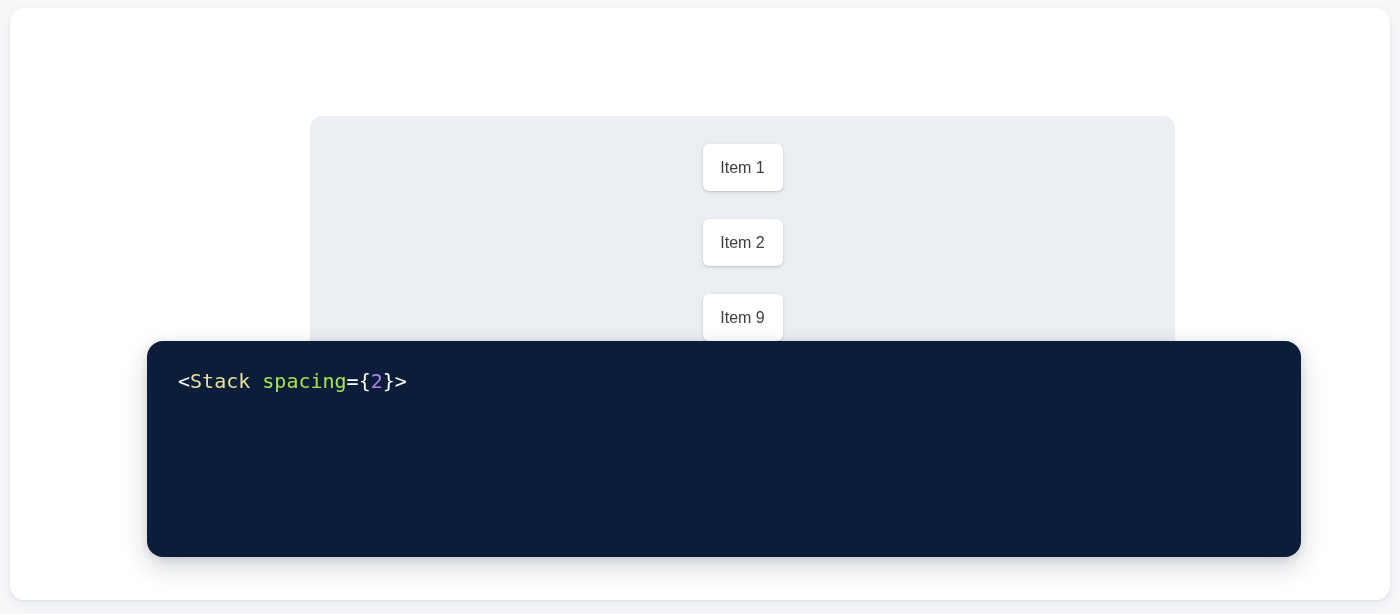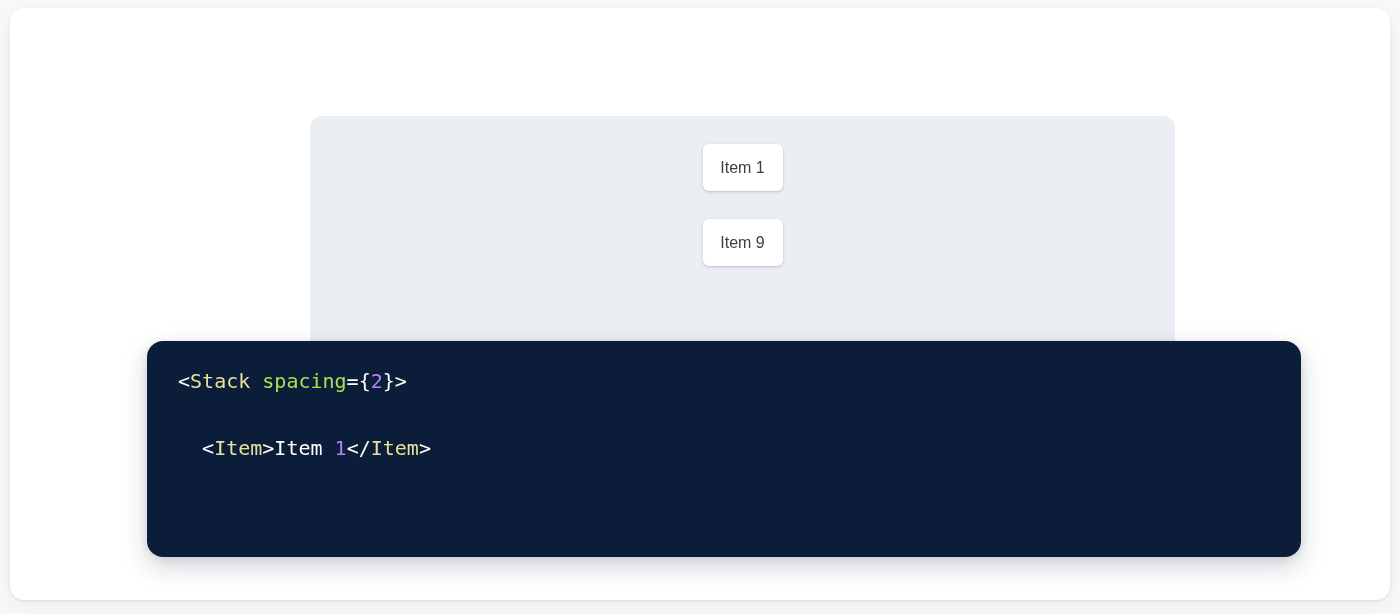--- a/index.html
+++ b/index.html
@@ -109,27 +109,29 @@
 <div class="screen">
 
   <div class="card">
 
     <div class="preview-panel">
       <div class="stack">
         <div class="stack-item">
           <span>Item 1</span>
         </div>
         <div class="stack-item">
+          <span>Item 2</span>
+        </div>
+        <div class="stack-item">
           <span>Item 9</span>
         </div>
       </div>
     </div>
 
     <div class="code-block">
       <pre class="code" id="code-root"><span class="code-line"><span class="tok-punct">&lt;</span><span class="tok-tag">Stack</span><span class="tok-punct"> </span><span class="tok-attr">spacing</span><span class="tok-punct">=</span><span class="tok-punct">{</span><span class="tok-num">2</span><span class="tok-punct">}</span><span class="tok-punct">&gt;</span></span>
-<span class="code-line"><span class="tok-punct">  </span><span class="tok-punct">&lt;</span><span class="tok-tag">Item</span><span class="tok-punct">&gt;</span><span class="tok-text">Item </span><span class="tok-num">1</span><span class="tok-punct">&lt;/</span><span class="tok-tag">Item</span><span class="tok-punct">&gt;</span></span>
 
 </pre>
     </div>
 
   </div>
 
 </div>
 
 </body></html>

